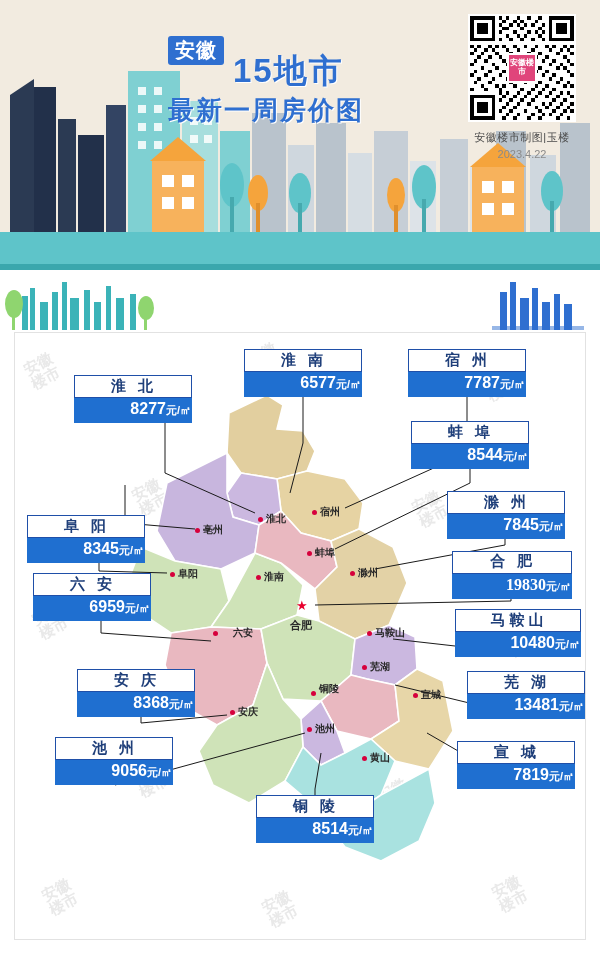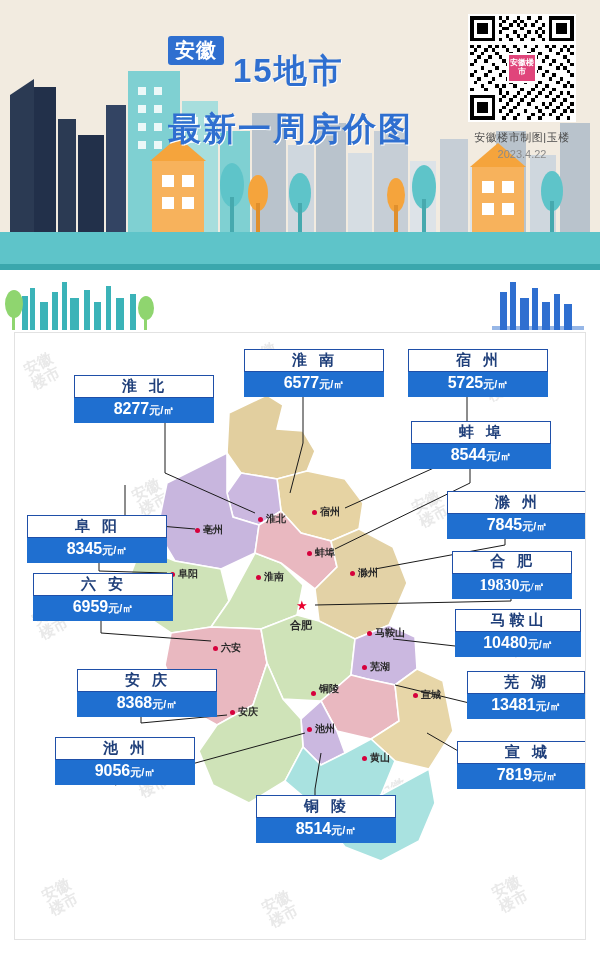--- a/index.html
+++ b/index.html
@@ -62,23 +62,23 @@
     color:#2f6fd0;
     font-size:33px;
     font-weight:bold;
     letter-spacing:2px;
     margin-left:9px;
     line-height:1;
     text-shadow: 1px 1px 0 #ffffff;
     margin-top: 40px;
   }
   .title-row2 {
-    margin-top:23px;
+    margin-top:9px;
     color:#2f6fd0;
-    font-size:33px;
+    font-size:26px;
     font-weight:bold;
     letter-spacing:2px;
     line-height:1.15;
     text-shadow: 1px 1px 0 #ffffff;
   }
 
   .qr-wrap {
     position:absolute; right:24px; top:14px; z-index:6;
     width:108px;
   }
@@ -142,40 +142,40 @@
     transform:rotate(-28deg);
     white-space:nowrap;
   }
   .wm small { display:block; font-size:15px; }
 
   .mapsvg { position:absolute; left:0; top:0; }
 
   
   .lab {
     position:absolute;
-    width:140px;
+    width:118px;
     z-index:5;
   }
   .lab .name {
     background:#ffffff;
     border:1px solid #1f4fa8;
     color:#1f3f7a;
     font-size:15px;
     font-weight:bold;
     text-align:center;
     letter-spacing:4px;
     padding:2px 0 3px 2px;
     line-height:1.05;
   }
   .lab .price {
     background:#1f6fd0;
     color:#ffffff;
     font-size:16px;
     font-weight:bold;
-    text-align:center;
+    text-align:right;
     padding:3px 0 4px 0;
     line-height:1.05;
     border:1px solid #1f6fd0;
     border-top:none;
     white-space:nowrap;
   }
   .lab .price .u { font-size:11px; font-weight:bold; }
 
   .leader { position:absolute; z-index:4; }
 
@@ -634,21 +634,21 @@
         <span>淮南</span>
       </div>
     <div class="city-dot" style="left:335px; top:233px;">
         <i></i>
         <span>滁州</span>
       </div>
     <span class="capital-star" style="left:281px; top:266px;">★</span>
     <div class="city-dot" style="left:275px; top:285px;">
         <span style="font-size:11px">合肥</span>
       </div>
-    <div class="city-dot" style="left:198px; top:308px;">
+    <div class="city-dot" style="left:198px; top:293px;gap:12px;">
         <i></i>
         <span>六安</span>
       </div>
     <div class="city-dot" style="left:352px; top:293px;">
         <i></i>
         <span>马鞍山</span>
       </div>
     <div class="city-dot" style="left:347px; top:327px;">
         <i></i>
         <span>芜湖</span>
@@ -694,21 +694,21 @@
       </g>
     </svg>
 
     <div class="lab" style="left:229px; top:16px;">
       <div class="name">淮 南</div>
       <div class="price"><span>6577</span><span class="u">元/㎡</span></div>
     </div>
 
     <div class="lab" style="left:393px; top:16px;">
       <div class="name">宿 州</div>
-      <div class="price"><span>5725</span><span class="u">元/㎡</span></div>
+      <div class="price"><span>7787</span><span class="u">元/㎡</span></div>
     </div>
 
     <div class="lab" style="left:59px; top:42px;border-radius:16px;">
       <div class="name">淮 北</div>
       <div class="price"><span>8277</span><span class="u">元/㎡</span></div>
     </div>
 
     <div class="lab" style="left:396px; top:88px;">
       <div class="name">蚌 埠</div>
       <div class="price"><span>8544</span><span class="u">元/㎡</span></div>

